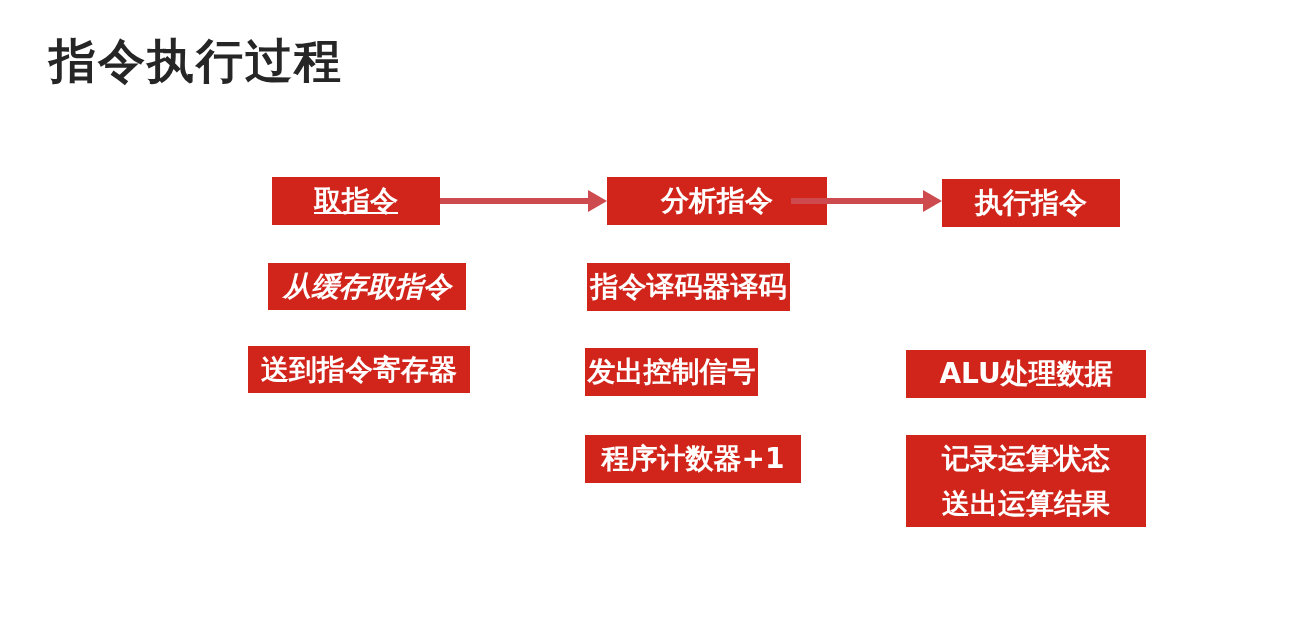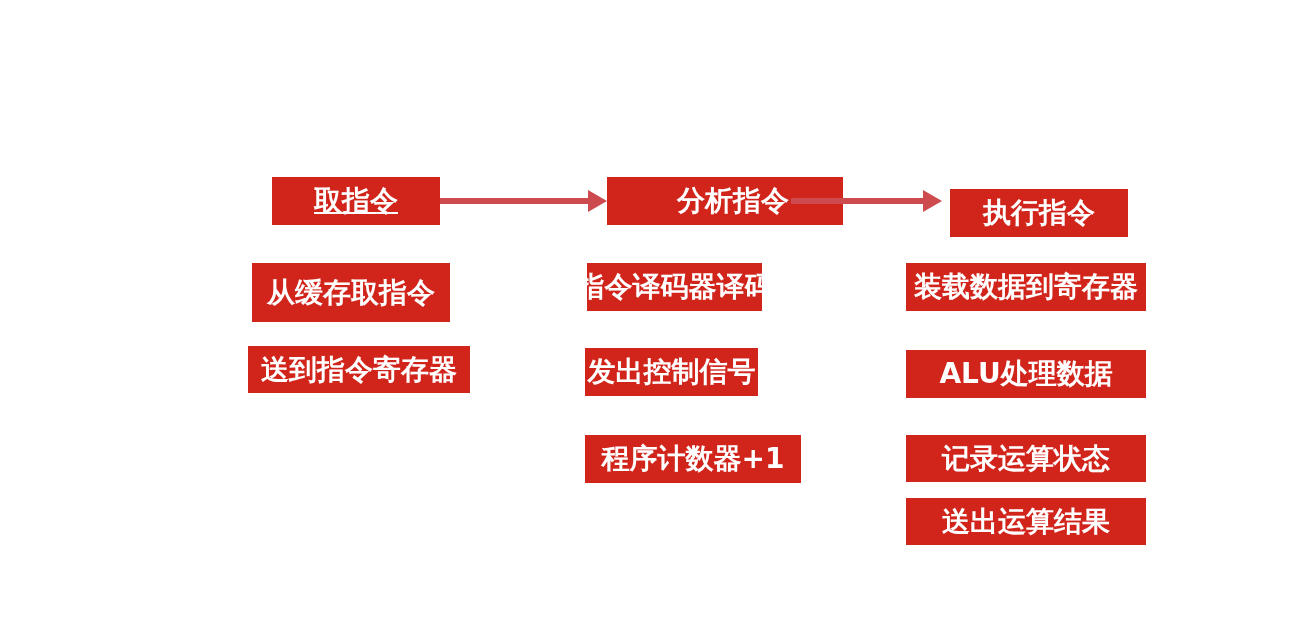--- a/index.html
+++ b/index.html
@@ -32,22 +32,22 @@
     display: flex;
     align-items: center;
     justify-content: center;
     font-weight: 700;
     font-size: 28px;
     white-space: nowrap;
     line-height: 1;
   }
   
   .stage-fetch   { left: 272px; top: 177px; width: 168px; height: 48px; text-decoration: underline; }
-  .stage-analyze { left: 607px; top: 177px; width: 220px; height: 48px; padding-left: 16px; }
-  .stage-execute { left: 942px; top: 189px; width: 178px; height: 48px; margin-left: 8px; }
+  .stage-analyze { left: 607px; top: 177px; width: 220px; height: 48px; }
+  .stage-execute { left: 942px; top: 179px; width: 178px; height: 48px; }
 
   
   .arrow { position: absolute; height: 0; }
   .arrow .shaft {
     position: absolute;
     top: -3px;
     left: 0;
     height: 6px;
     background: var(--arrow-red, #cd4b4e);
   }
@@ -60,37 +60,38 @@
     border-top: 11px solid transparent;
     border-bottom: 11px solid transparent;
     border-left: 19px solid var(--arrow-red, #cd4b4e);
   }
   .arrow1 { left: 440px; top: 201px; width: 167px; }
   .arrow1 .shaft { width: 150px; }
   .arrow2 { left: 791px; top: 201px; width: 151px; }
   .arrow2 .shaft { width: 134px; }
 
   
-  .s1a { left: 252px; top: 263px; width: 198px; height: 59px; }
+  .s1a { left: 268px; top: 263px; width: 198px; height: 47px; font-style: italic; }
   .s1b { left: 248px; top: 346px; width: 222px; height: 47px; }
   
-  .s2a { left: 587px; top: 263px; width: 175px; height: 48px; }
+  .s2a { left: 587px; top: 263px; width: 203px; height: 48px; }
   .s2b { left: 585px; top: 348px; width: 173px; height: 48px; }
   .s2c { left: 585px; top: 435px; width: 216px; height: 48px; text-align: right; }
   
   .s3a { left: 906px; top: 263px; width: 240px; height: 48px; }
   .s3b { left: 906px; top: 350px; width: 240px; height: 48px; }
   .s3c { left: 906px; top: 435px; width: 240px; height: 47px; }
-  .s3d { left: 906px; top: 498px; width: 240px; height: 47px; }
+  .s3d { left: 906px; top: 480px; width: 240px; height: 47px; }
 </style>
 </head>
 <body>
 
 <div class="slide">
 
+  <div class="title">指令执行过程</div>
 
   <div class="rbox stage-fetch">取指令</div>
 
   <div class="rbox stage-analyze">分析指令</div>
 
   <div class="rbox stage-execute">执行指令</div>
 
   <div class="arrow arrow1">
     <span class="shaft"></span>
     <span class="head"></span>
@@ -101,18 +102,17 @@
     <span class="head"></span>
   </div>
 
   <div class="rbox s1a">从缓存取指令</div>
   <div class="rbox s1b">送到指令寄存器</div>
 
   <div class="rbox s2a">指令译码器译码</div>
   <div class="rbox s2b">发出控制信号</div>
   <div class="rbox s2c">程序计数器+1</div>
 
-  <div class="rbox s3a">装载数据到寄存器</div>
   <div class="rbox s3b">ALU处理数据</div>
   <div class="rbox s3c">记录运算状态</div>
   <div class="rbox s3d">送出运算结果</div>
 
 </div>
 
 </body></html>

